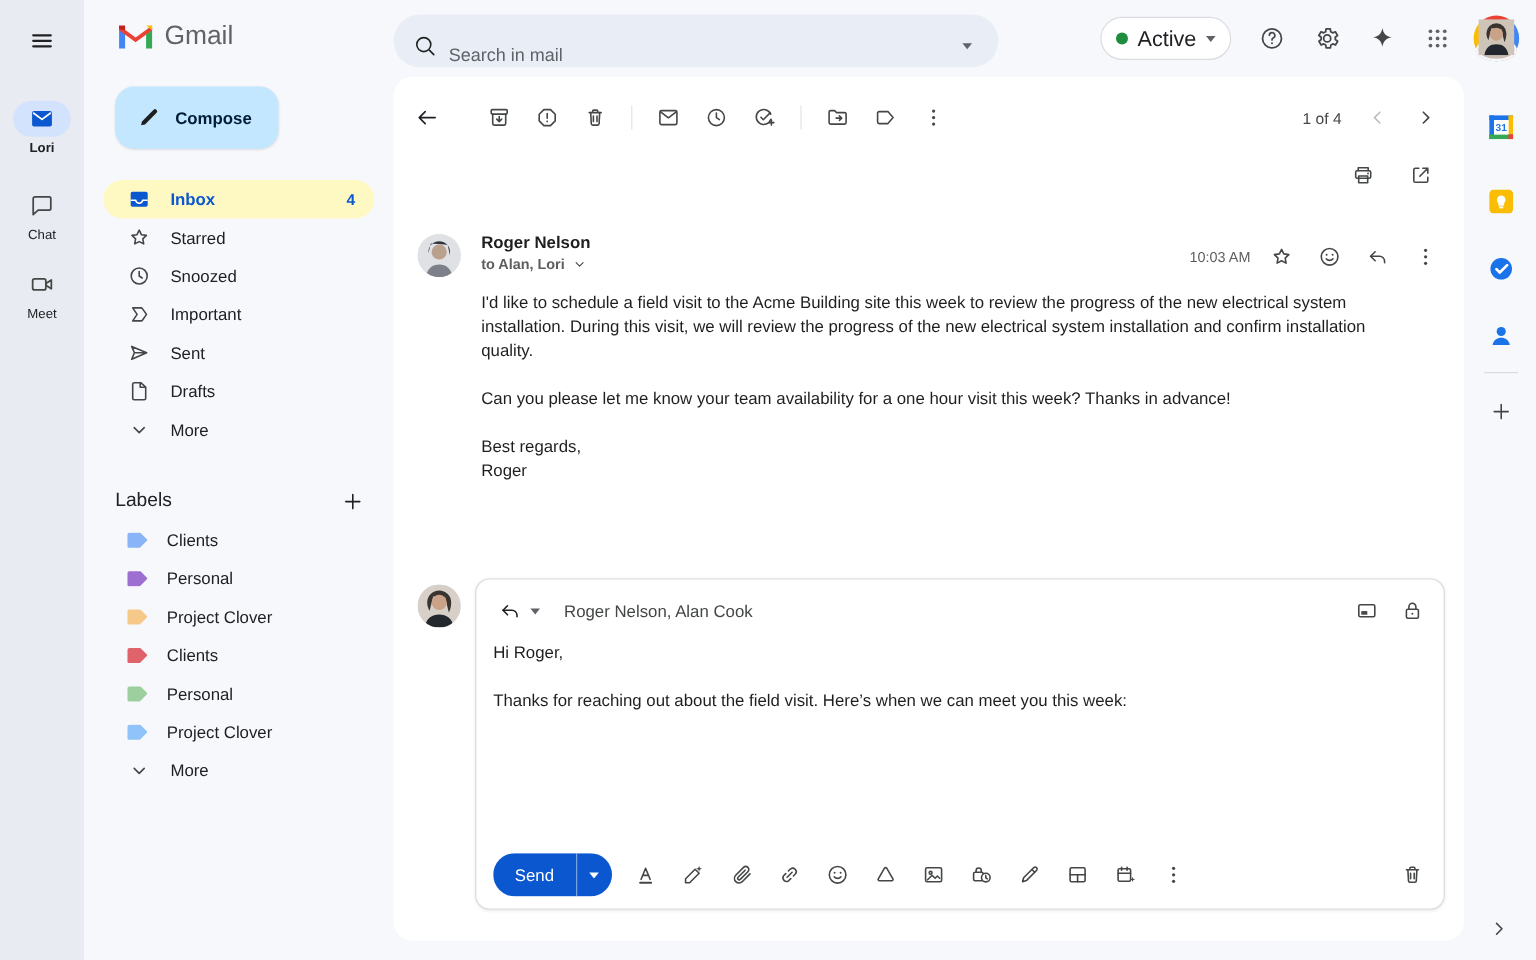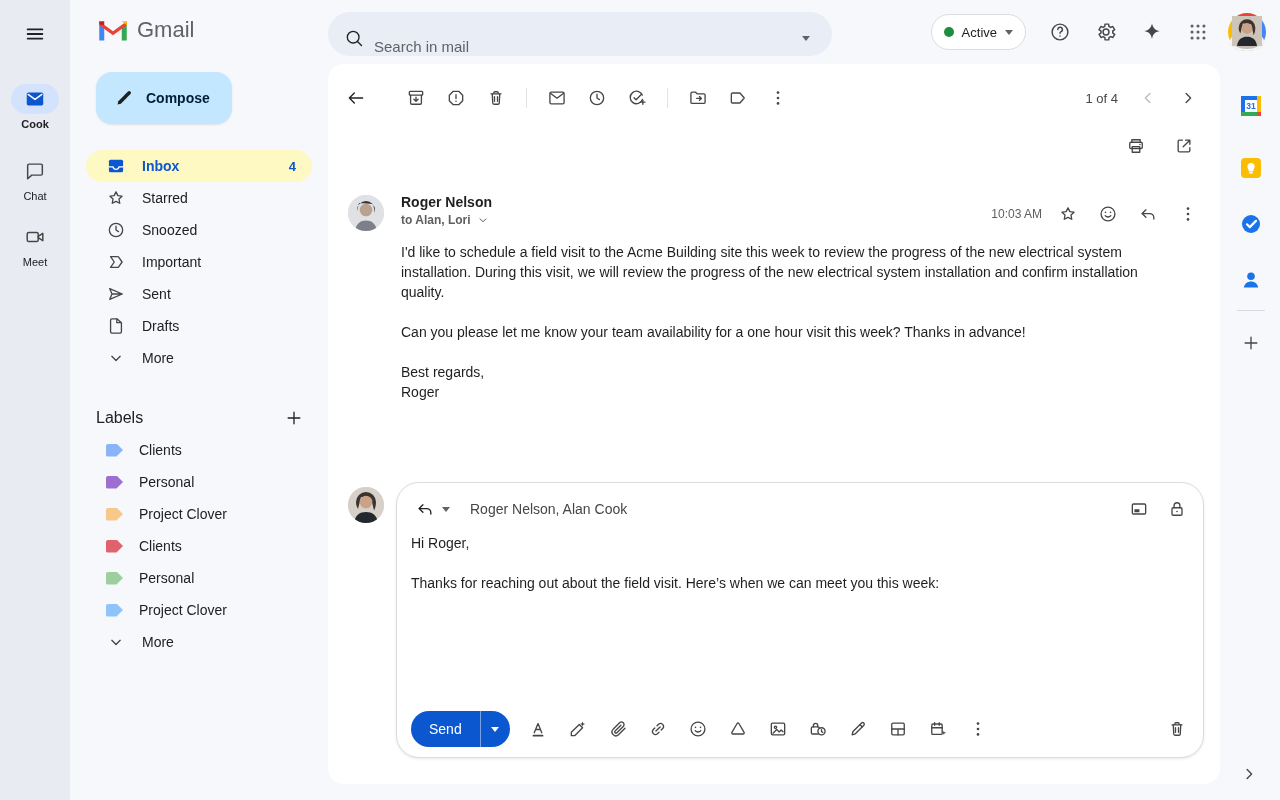--- a/index.html
+++ b/index.html
@@ -21,21 +21,21 @@
   
   #hamburger{position:absolute;left:15px;top:14px;}
   #logo{position:absolute;left:98px;top:17px;display:flex;align-items:center;gap:9px;}
   #logo .logo-text{font-size:22px;color:#5f6368;}
   #searchbar{position:absolute;left:328px;top:12px;width:504px;height:44px;background:#e9eef6;
     border-radius:22px;display:flex;align-items:flex-end;padding:0 8px 0 8px;}
   #searchbar input{flex:1;background:transparent;border:none;outline:none;font-size:15px;color:#202124;}
   #searchbar input::placeholder{color:#5f6368;}
   #topbar-right{position:absolute;right:14px;top:12px;display:flex;align-items:center;gap:6px;height:40px;}
   #status-pill{height:36px;border:1px solid #dadce0;background:#fff;border-radius:18px;
-    display:flex;align-items:center;gap:8px;padding:0 12px;font-size:13px;color:#202124;margin-right:8px;}
+    display:flex;align-items:center;gap:8px;padding:0 12px;font-size:18px;color:#202124;margin-right:8px;}
   .green-dot{width:10px;height:10px;border-radius:50%;background:#1e8e3e;}
   .caret-down{width:0;height:0;border-left:4.5px solid transparent;border-right:4.5px solid transparent;border-top:5.5px solid #5f6368;}
   #avatar-btn{width:38px;height:38px;border-radius:50%;padding:2px;margin-left:4px;
     background:conic-gradient(from -45deg,#ea4335 0 25%,#4285f4 0 50%,#34a853 0 75%,#fbbc04 0 100%);}
   .avatar-inner{width:34px;height:34px;border-radius:50%;overflow:hidden;border:2px solid #f6f8fc;background:#c9bdb2;}
 
   
   #sidebar{position:absolute;left:70px;top:64px;width:258px;height:736px;}
   #compose-btn{position:absolute;left:26px;top:8px;height:52px;border-radius:16px;background:#c2e7ff;
     display:flex;align-items:center;gap:12px;padding:0 22px 0 18px;font-size:14px;font-weight:700;color:#001d35;
@@ -67,21 +67,21 @@
   #sender-name{font-size:14px;font-weight:700;color:#1f1f1f;}
   #sender-to{font-size:12px;color:#5e5e5e;margin-top:3px;display:flex;align-items:center;gap:5px;font-weight:bold;}
   #msg-meta{position:absolute;right:12px;top:130px;display:flex;align-items:center;}
   #msg-time{font-size:12px;color:#5e5e5e;margin-right:6px;}
   #msg-body{position:absolute;left:73px;top:178px;width:762px;font-size:14px;line-height:20px;color:#1f1f1f;}
   #msg-body p{margin:0 0 20px 0;}
   #msg-body p.tight{margin:0;}
 
   
   #reply-card{position:absolute;left:68px;top:418px;width:808px;height:276px;border:1px solid #dadce0;
-    border-radius:23px;background:#fff;box-shadow:0 1px 3px rgba(0,0,0,.09);}
+    border-radius:12px;background:#fff;box-shadow:0 1px 3px rgba(0,0,0,.09);}
   #reply-header{position:absolute;left:12px;top:10px;display:flex;align-items:center;height:32px;}
   #reply-type{display:flex;align-items:center;gap:7px;padding:0 6px;height:32px;border-radius:6px;}
   #reply-recipients{font-size:14px;color:#444746;margin-left:14px;}
   #reply-header-actions{position:absolute;right:10px;top:10px;display:flex;gap:6px;}
   .sm-btn{width:32px;height:32px;border-radius:50%;display:flex;align-items:center;justify-content:center;}
   #reply-body{position:absolute;left:14px;top:50px;width:760px;font-size:14px;line-height:20px;color:#1f1f1f;}
   #reply-body p{margin:0 0 20px 0;}
   #compose-toolbar{position:absolute;left:14px;bottom:10px;display:flex;align-items:center;gap:16px;height:36px;}
   #send-split{display:flex;height:36px;border-radius:18px;overflow:hidden;}
   #send-main{background:#0b57d0;color:#fff;font-size:14px;font-weight:400;padding:0 18px;display:flex;align-items:center;}
@@ -100,21 +100,21 @@
 <body>
 
 <nav id="rail">
   <div class="rail-item" style="top:84px;">
     <span class="rail-pill sel">
       <svg width="22" height="22" viewBox="0 0 24 24">
           <rect x="3" y="5" width="18" height="14" rx="1.8" fill="#0b57d0"></rect>
           <path d="M4.5 7l7.5 5.5L19.5 7" stroke="#fff" stroke-width="1.6" fill="none" stroke-linecap="round" stroke-linejoin="round"></path>
         </svg>
     </span>
-    <span class="rail-label sel">Cook</span>
+    <span class="rail-label sel">Lori</span>
   </div>
   <div class="rail-item" style="top:156px;">
     <span class="rail-pill">
       <svg class="ic" width="22" height="22" viewBox="0 0 24 24">
           <path d="M5.5 4.5h13A1.5 1.5 0 0 1 20 6v9a1.5 1.5 0 0 1-1.5 1.5H8.5L4 20.5V6a1.5 1.5 0 0 1 1.5-1.5z"></path>
         </svg>
     </span>
     <span class="rail-label">Chat</span>
   </div>
   <div class="rail-item" style="top:222px;">

